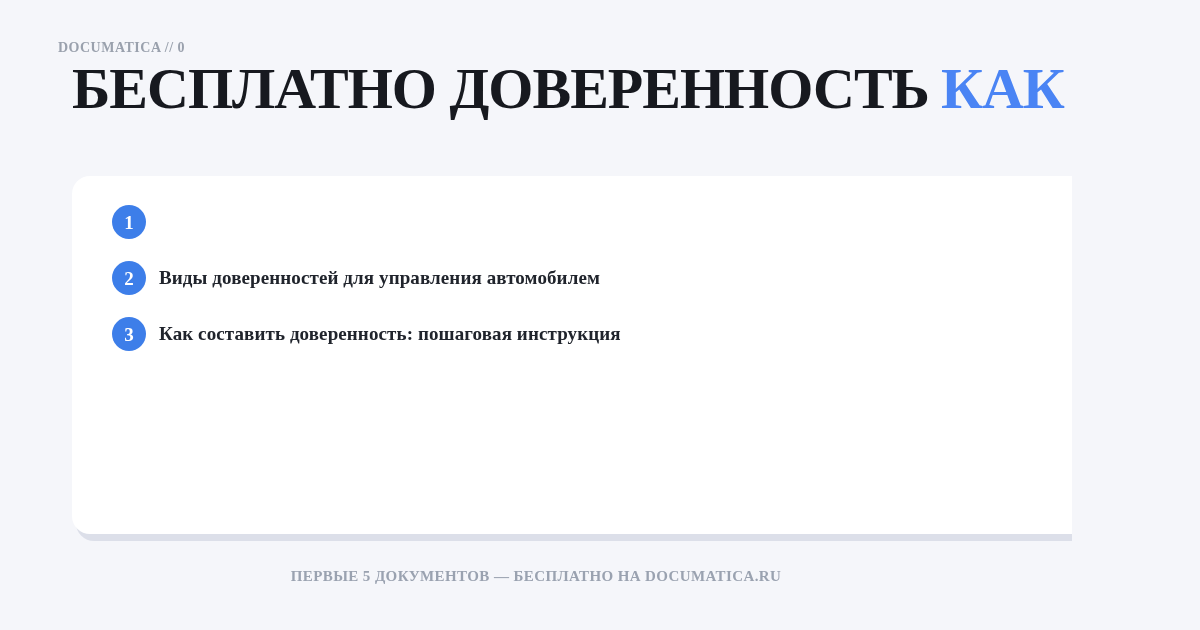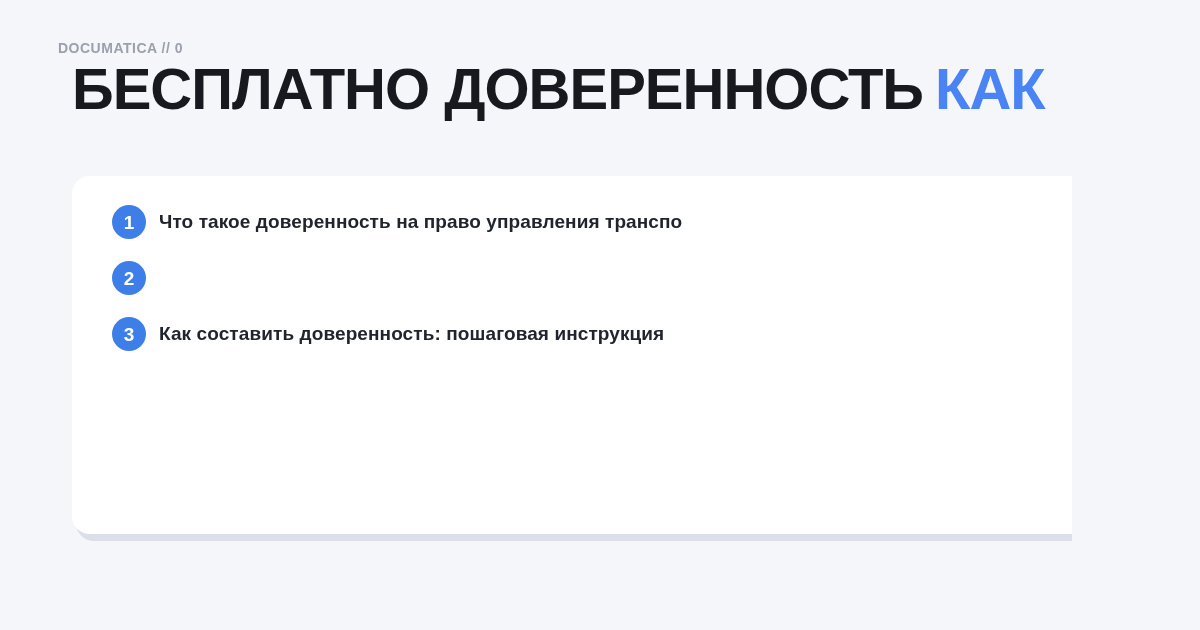--- a/index.html
+++ b/index.html
@@ -1,21 +1,21 @@
 <!DOCTYPE html>
 <html><head>
 <meta charset="utf-8">
 <style>
   html, body { margin: 0; padding: 0; background: #f5f6fa; }
   .canvas {
     position: relative;
     width: 1072px;
     height: 630px;
     background: #f5f6fa;
-    font-family: Liberation Sans, sans-serif;
+    font-family: Liberation Serif, serif;
     overflow: hidden;
   }
   .brand {
     position: absolute;
     left: 58px;
     top: 41px;
     font-size: 14px;
     font-weight: 700;
     line-height: 1;
     letter-spacing: 0.5px;
@@ -100,32 +100,33 @@
   <h1 class="title">
     <span>БЕСПЛАТНО ДОВЕРЕННОСТЬ</span><span class="accent">КАК</span>
   </h1>
 
   <div class="card">
 
     <div class="toc-item">
       <span class="badge">
         <span>1</span>
       </span>
-      <span class="toc-label">Что такое доверенность на право управления транспо</span>
     </div>
 
     <div class="toc-item">
       <span class="badge">
         <span>2</span>
       </span>
+      <span class="toc-label">Виды доверенностей для управления автомобилем</span>
     </div>
 
     <div class="toc-item">
       <span class="badge">
         <span>3</span>
       </span>
       <span class="toc-label">Как составить доверенность: пошаговая инструкция</span>
     </div>
 
   </div>
 
+  <div class="footer">ПЕРВЫЕ 5 ДОКУМЕНТОВ — БЕСПЛАТНО НА DOCUMATICA.RU</div>
 
 </div>
 
 </body></html>

